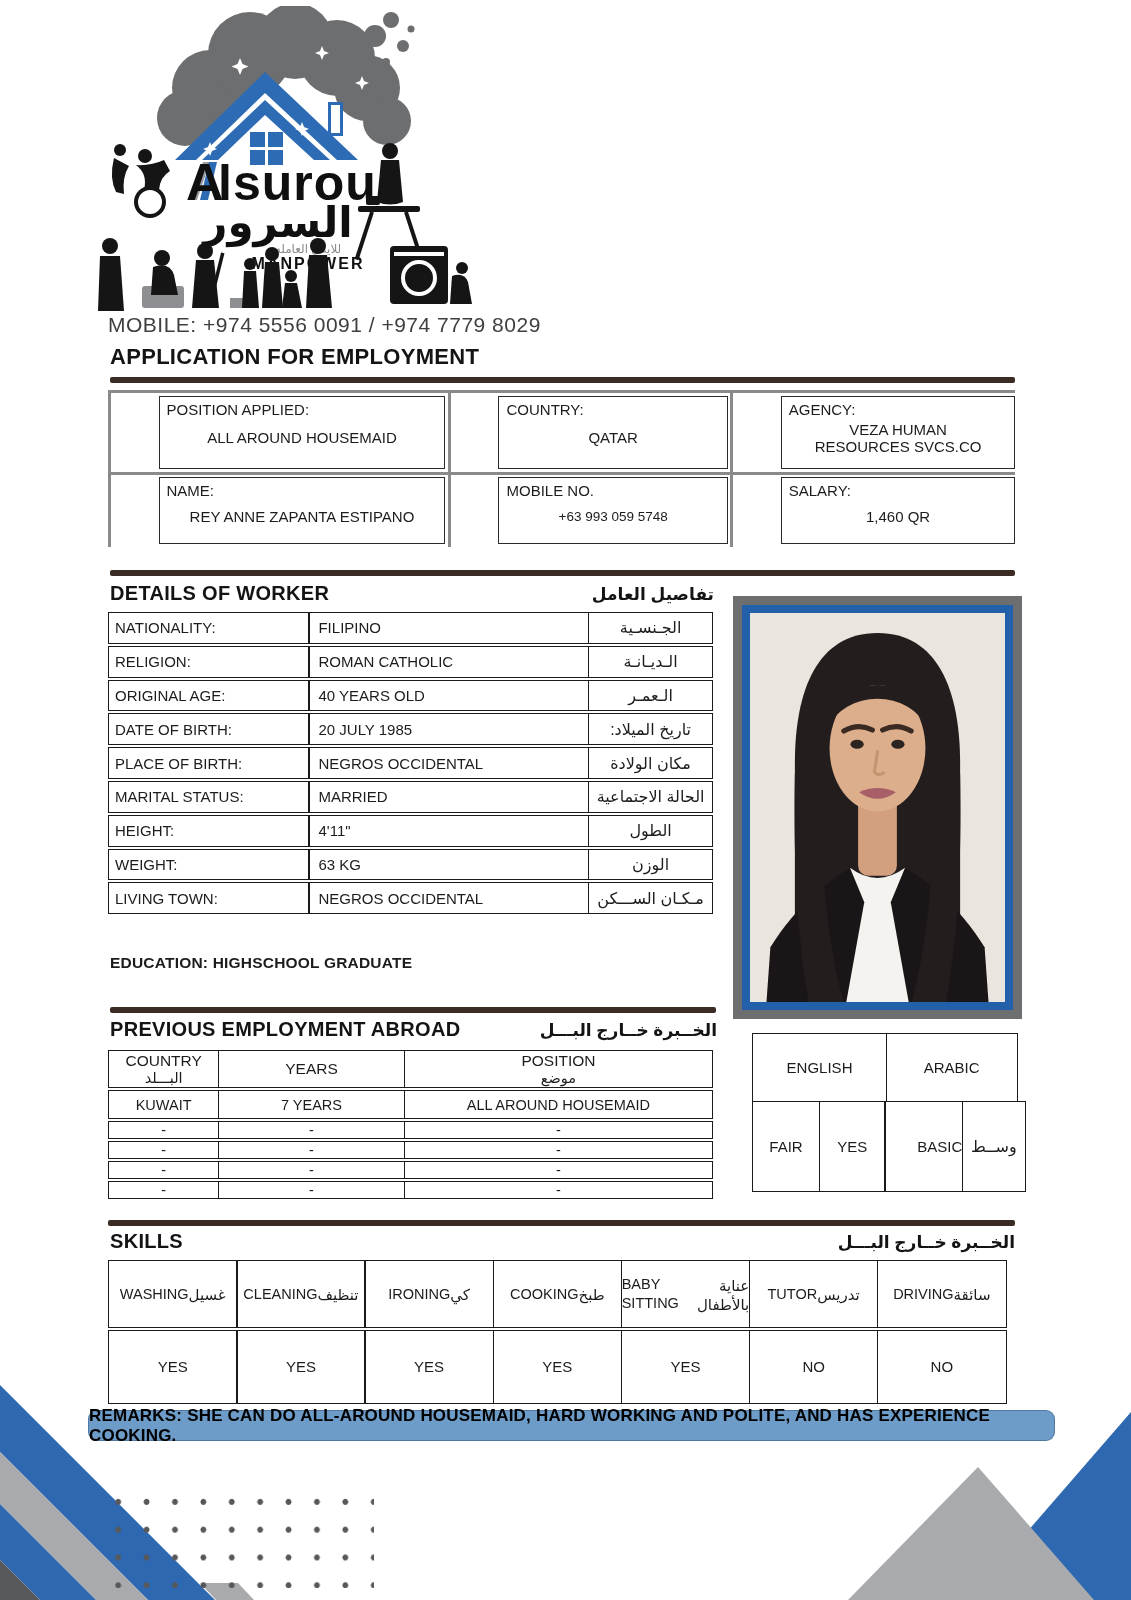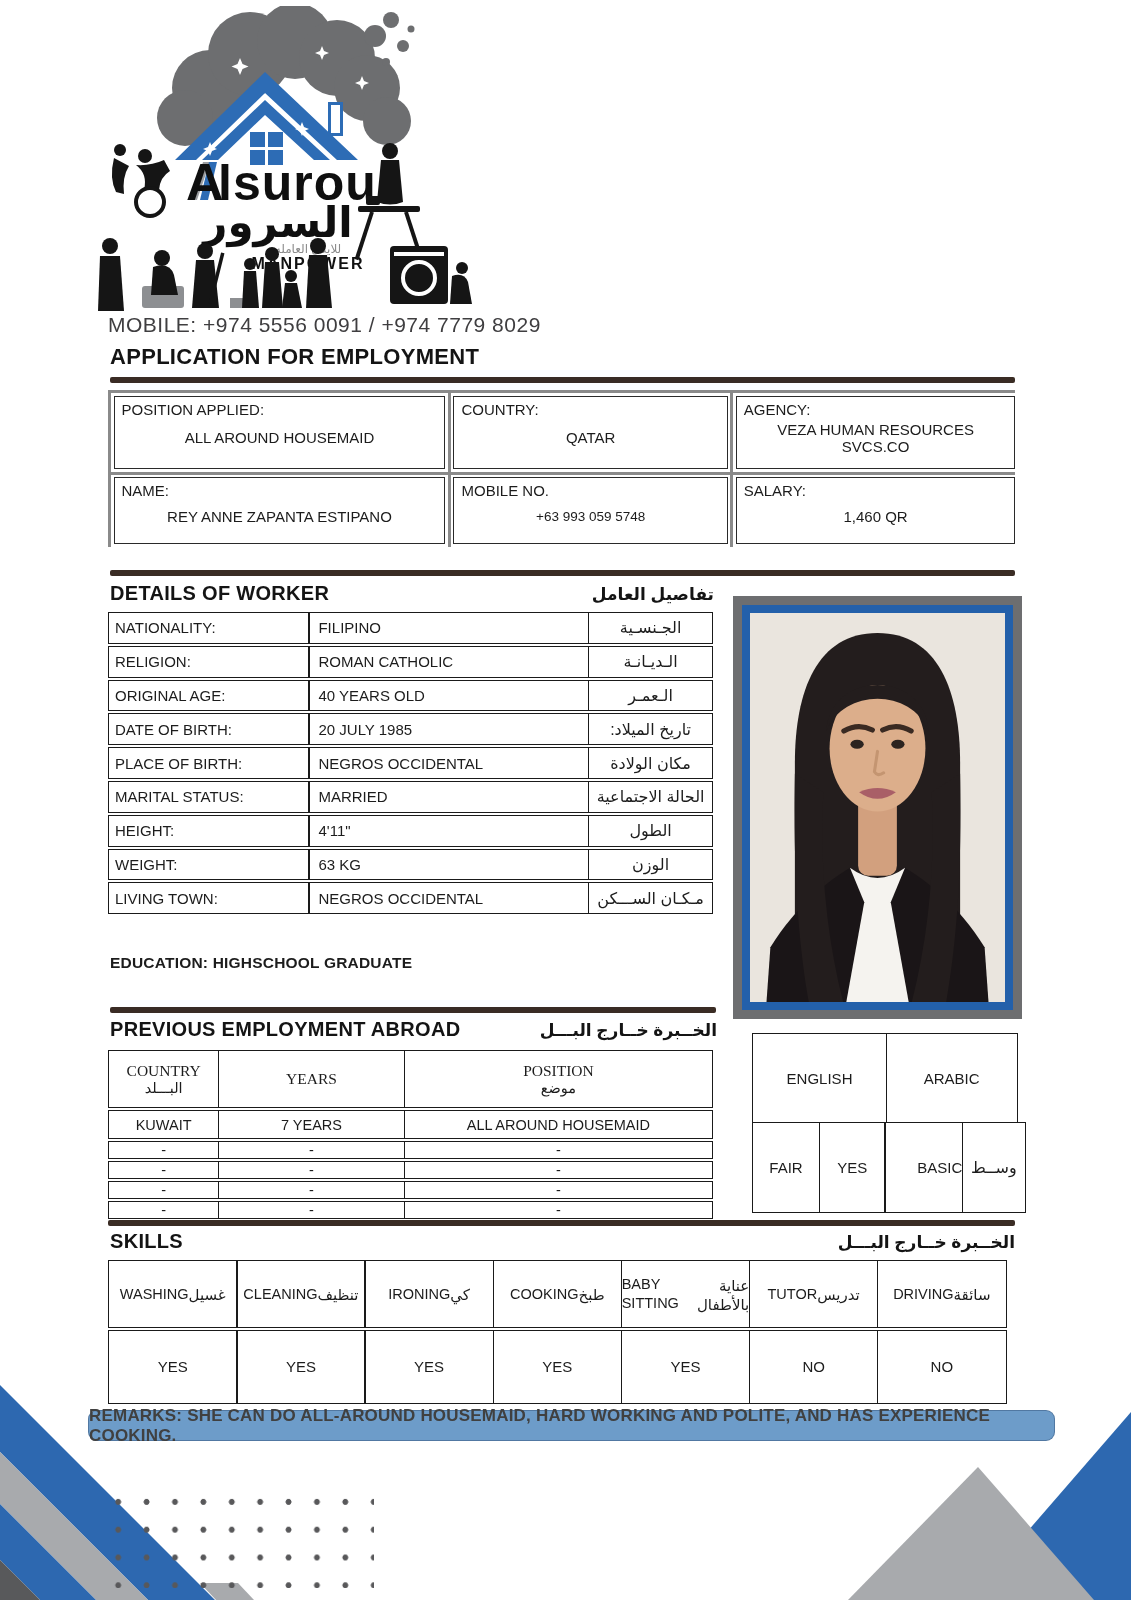--- a/index.html
+++ b/index.html
@@ -13,21 +13,21 @@
   .rule{position:absolute;height:6px;background:var(--rule-brown,#3a2c24);border-radius:2px;z-index:2;}
   .rule1{left:110px;top:377px;width:905px;}
   .rule2{left:110px;top:570px;width:905px;}
   .rule3{left:110px;top:1007px;width:606px;}
   .rule4{left:108px;top:1220px;width:907px;}
   
   .app-grid{position:absolute;left:108px;top:390px;width:907px;height:157px;display:grid;
             grid-template-columns:37.4% 31% 31.6%;grid-template-rows:52% 48%;
             background:#8a8a8a;border:3px solid #8a8a8a;gap:3px;z-index:2;}
   .app-cell{background:#fff;padding:2.5px;}
-  .app-cell-inner{height:100%;border:1.4px solid #2a2a2a;display:flex;flex-direction:column;padding:4px 7px 2px;}
+  .app-cell-inner{height:100%;border:1.4px solid #2a2a2a;display:flex;flex-direction:column;padding:4px 7px 2px;margin-left:45px;}
   .cell-label{font-size:15px;}
   .cell-value{flex:1;display:flex;align-items:center;justify-content:center;text-align:center;
               font-size:15px;padding:0 14px 8px;}
   .cell-value.small{font-size:13.5px;}
   
   .sec-head{position:absolute;display:flex;justify-content:space-between;align-items:baseline;z-index:2;}
   .head-en{font-size:20px;font-weight:bold;letter-spacing:.3px;color:#141414;}
   .head-ar{font-size:17px;font-weight:bold;direction:rtl;color:#141414;}
   .details-head{left:110px;top:582px;width:604px;}
   .prev-head{left:110px;top:1018px;width:607px;}
@@ -38,34 +38,34 @@
   .bt-row > div{border:1.4px solid #1a1a1a;display:flex;align-items:center;justify-content:center;}
   .bt-row > div + div{margin-left:-1.4px;}
   .details-table{position:absolute;left:108px;top:612px;width:608px;z-index:2;}
   .d-row{height:31.8px;}
   .d-label{flex:0 0 33.2%;justify-content:flex-start !important;padding-left:6px;font-size:15px;}
   .d-value{flex:0 0 46.2%;justify-content:flex-start !important;padding-left:9px;font-size:15px;}
   .d-ar{flex:0 0 20.6%;font-size:16px;direction:rtl;}
   .education-line{position:absolute;left:110px;top:954px;font-size:15.5px;font-weight:600;letter-spacing:.2px;z-index:2;}
   
   .prev-table{position:absolute;left:108px;top:1050px;width:608px;z-index:2;}
-  .p-h{height:58px;font-family:Liberation Serif, serif;}
+  .p-h{height:38px;}
   .p-h > div{flex-direction:column;line-height:1.15;}
   .p-c1{flex:0 0 18.3%;}
   .p-c2{flex:0 0 30.8%;}
   .p-c3{flex:0 0 50.9%;}
   .p-en{font-size:15.5px;}
   .p-ar{font-size:14.5px;direction:rtl;}
   .p-r1{height:29px;}
   .p-r{height:18px;}
   .prev-table .bt-row > div{font-size:14.5px;}
   
   .lang-table{position:absolute;left:752px;top:1033px;width:267px;z-index:2;}
   .lang-table .bt-row + .bt-row{margin-top:-1.4px;}
-  .l-h{height:90px;}
+  .l-h{height:69px;}
   .l-r{height:91px;}
   .l-en{flex:0 0 50.6%;}.l-arb{flex:0 0 49.4%;}
   .l-c1{flex:0 0 25.5%;}.l-c2{flex:0 0 25.1%;}.l-c3{flex:0 0 25.5%;padding-left:32px;}.l-c4{flex:0 0 23.9%;}
   .lang-table .bt-row > div{font-size:15px;}
   .l-c4{direction:rtl;font-size:16px !important;}
   
   .skills-table{position:absolute;left:108px;top:1260px;width:907px;z-index:2;}
   .s-h{height:68px;}
   .s-r{height:74px;}
   .skills-table .bt-row > div{flex:0 0 14.285%;line-height:1.3;}
@@ -73,21 +73,21 @@
   .s-ar{font-size:15px;direction:rtl;margin-top:2px;}
   .s-val{font-size:15px;}
   
   .photo-frame{position:absolute;left:733px;top:596px;width:289px;height:423px;background:#6d6e70;padding:9px;z-index:2;}
   .photo-inner{width:100%;height:100%;border:8px solid #2360aa;background:#eae5de;overflow:hidden;}
   .photo-inner svg{display:block;width:100%;height:100%;}
   
   .remarks-bar{position:absolute;left:88px;top:1410px;width:967px;height:31px;border-radius:9px;
                background:var(--remark-bar,#6d9cc9);border:1px solid rgba(30,55,90,.35);
                display:flex;align-items:center;justify-content:center;
-               font-size:17px;font-weight:bold;color:#404040;letter-spacing:.2px;z-index:3;}
+               font-size:17px;font-weight:bold;color:#000000;letter-spacing:.2px;z-index:3;}
   
   .decor-svg{position:absolute;left:0;top:1355px;width:1131px;height:245px;z-index:1;}
   .dot-grid{position:absolute;left:104px;top:1488px;width:270px;height:100px;z-index:1;
             background-image:radial-gradient(circle,#58585a 2.6px,transparent 3.3px);
             background-size:28.4px 27.8px;}
 </style>
 </head>
 <body>
 
 <div class="page">

